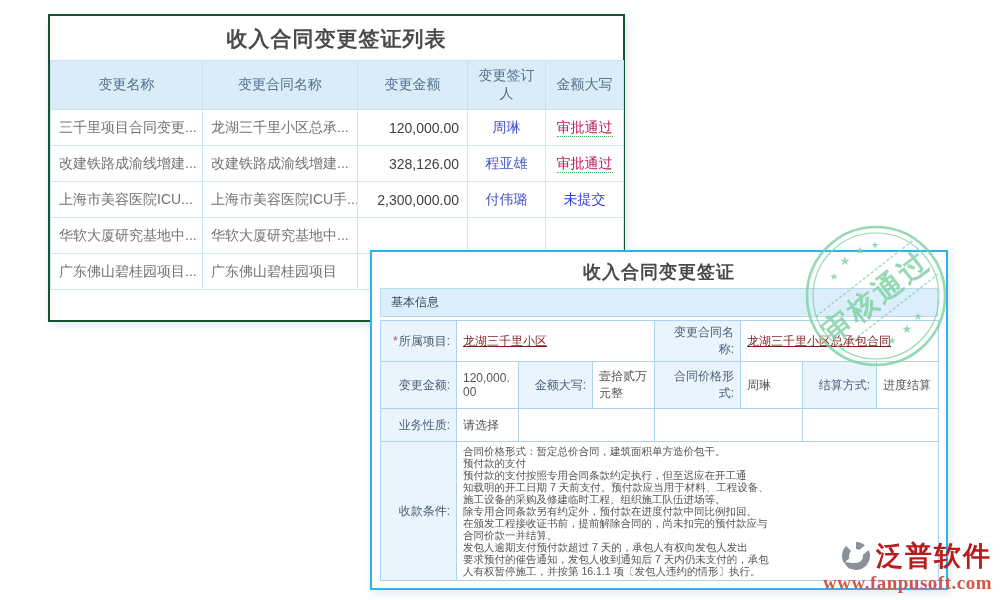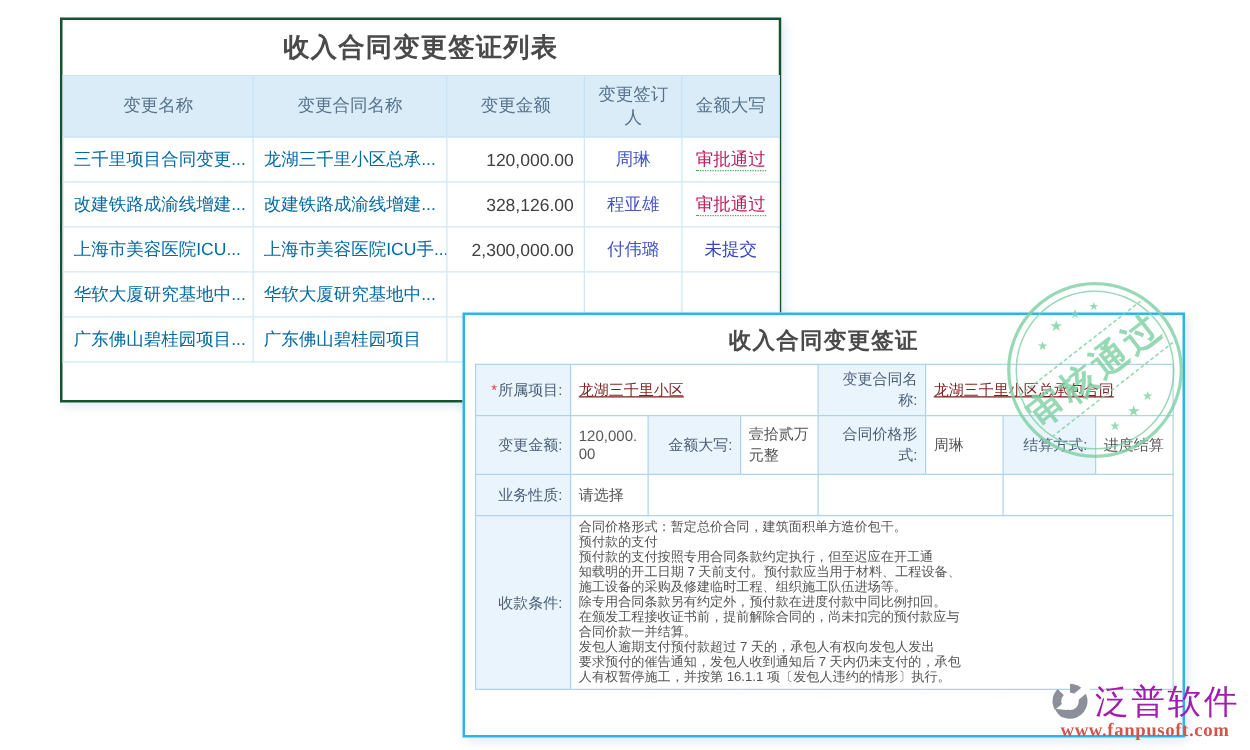--- a/index.html
+++ b/index.html
@@ -10,21 +10,21 @@
   .list-panel{position:absolute;left:48px;top:14px;width:577px;height:308px;
     border:2px solid #14532d;background:#fff;box-sizing:border-box;z-index:1;
     box-shadow:2px 3px 8px rgba(120,170,210,.25);}
   .list-title{margin:0;height:44px;line-height:46px;text-align:center;font-size:21px;
     font-weight:bold;color:#4a4a4a;letter-spacing:1px;}
   .list-table{width:100%;border-collapse:collapse;table-layout:fixed;font-size:14px;}
   .list-table th{background:#d9ecf8;color:#57728c;font-weight:normal;height:44px;
     border:1px solid #c6e2f4;padding:2px 6px;}
   .list-table td{height:35px;border:1px solid #cfe7f7;padding:0 8px;overflow:hidden;
     white-space:nowrap;background:#fff;}
-  .c-name,.c-contract{color:#0369a1;text-align:left;}
+  .c-name,.c-contract{color:#737373;text-align:left;}
   .c-amount{color:#404040;text-align:right;padding-right:10px;}
   .c-signer{color:#4355c8;text-align:center;}
   .c-status{text-align:center;}
   .status-approved{color:#be185d;border-bottom:1px dotted #41b154;padding-bottom:1px;}
   .status-unsubmitted{color:#333fd0;}
 
   
   .form-panel{position:absolute;left:370px;top:250px;width:578px;height:340px;
     border:2px solid #2bb3ea;background:#fff;box-sizing:border-box;z-index:5;
     box-shadow:2px 3px 8px rgba(120,170,210,.25);}
@@ -46,22 +46,22 @@
   .terms{font-size:10.5px;line-height:12px;white-space:pre-line;color:#555;
     padding:4px 8px;vertical-align:middle;}
 
   
   .stamp{position:absolute;left:801px;top:221px;width:150px;height:150px;z-index:6;
     opacity:.82;pointer-events:none;}
 
   
   .logo{position:absolute;right:8px;bottom:6px;z-index:10;text-align:center;}
   .logo-row{display:flex;align-items:center;justify-content:flex-end;gap:4px;}
-  .logo-cn{font-size:27px;font-weight:normal;color:#a21caf;letter-spacing:2px;}
-  .logo-url{font-family:"Liberation Serif","DejaVu Serif",serif;font-size:15px;
+  .logo-cn{font-size:27px;font-weight:bold;color:#b91c1c;letter-spacing:2px;}
+  .logo-url{font-family:"Liberation Serif","DejaVu Serif",serif;font-size:19px;
     font-weight:bold;color:#d4544a;letter-spacing:.5px;margin-top:-2px;}
 </style>
 </head>
 <body>
 
 <div class="stage">
 
   <section class="list-panel">
     <h1 class="list-title">收入合同变更签证列表</h1>
     <table class="list-table">
@@ -116,20 +116,21 @@
           <td class="c-amount"></td>
           <td class="c-signer"></td>
           <td class="c-status"></td>
         </tr>
       </tbody>
     </table>
   </section>
 
   <section class="form-panel">
     <h2 class="form-title">收入合同变更签证</h2>
+    <div class="section-bar">基本信息</div>
     <table class="form-table">
       <colgroup>
           <col style="width:76px">
           <col style="width:62px">
           <col style="width:74px">
           <col style="width:62px">
           <col style="width:86px">
           <col style="width:62px">
           <col style="width:74px">
           <col style="width:62px">

